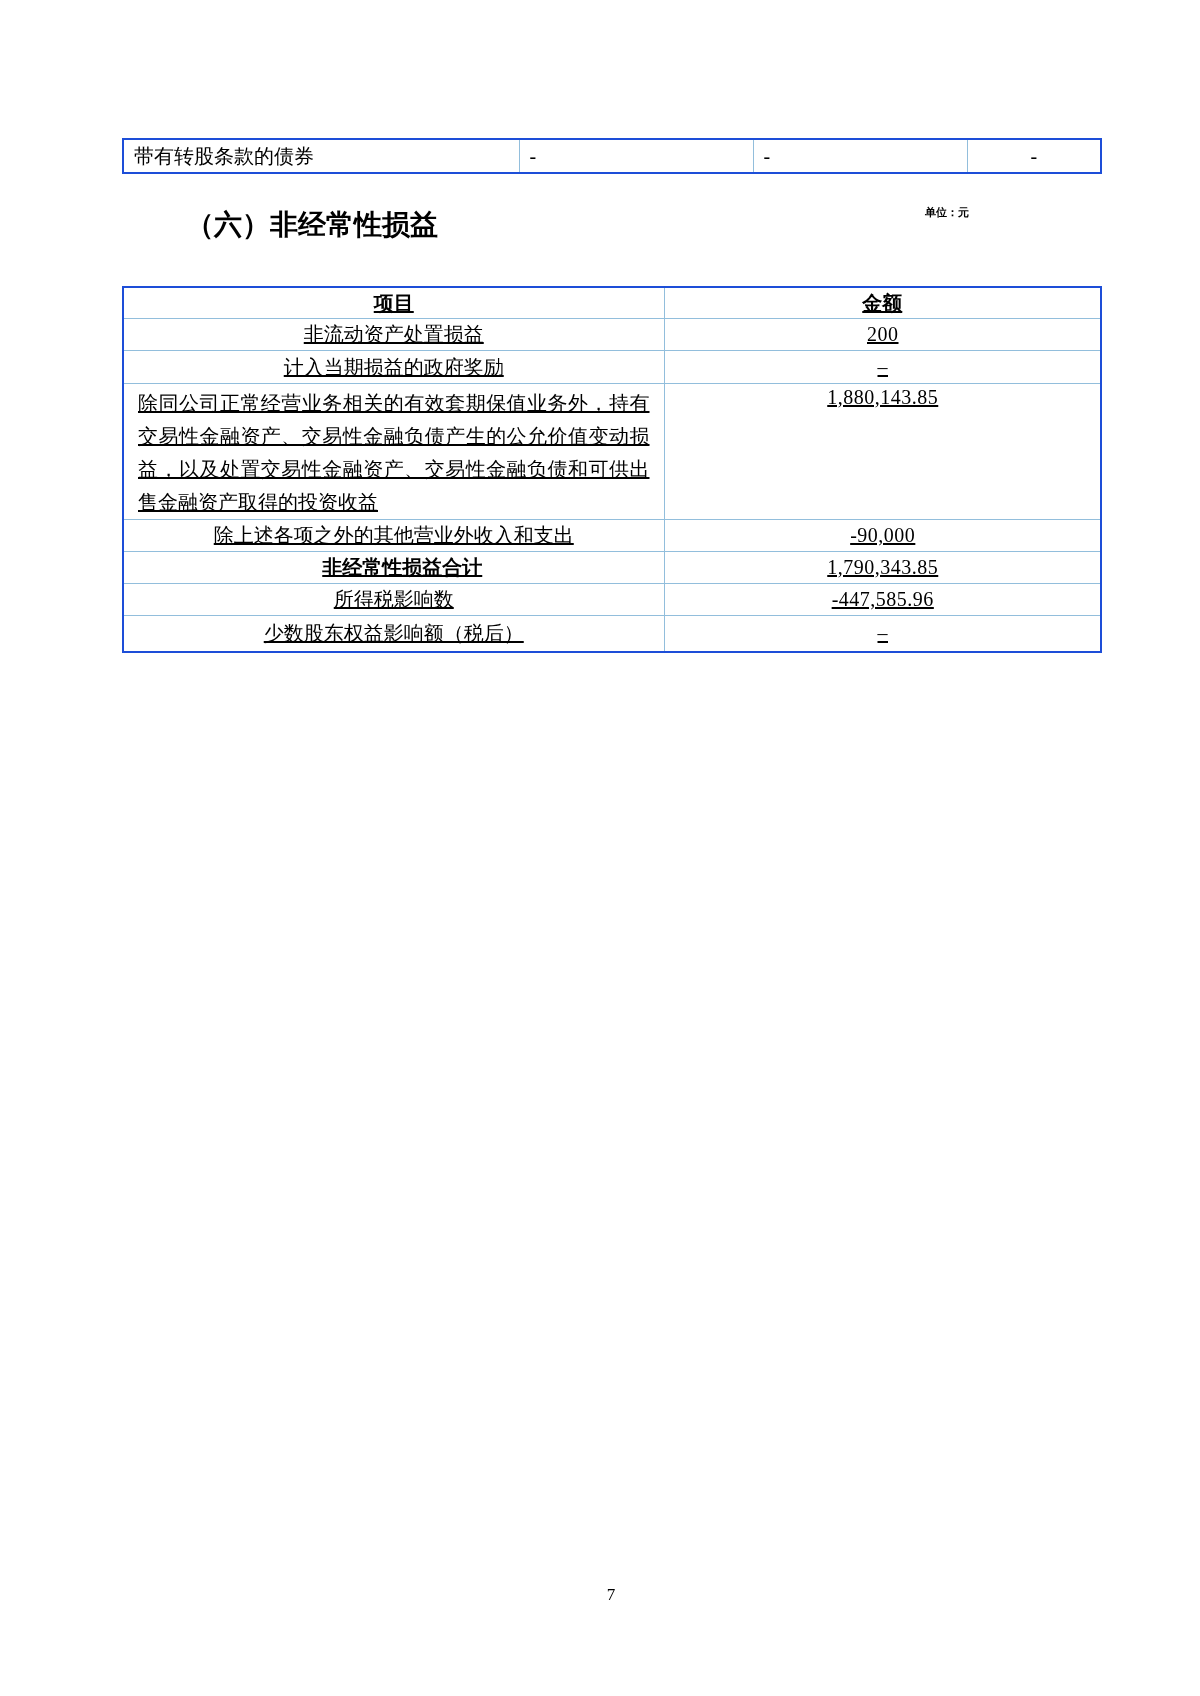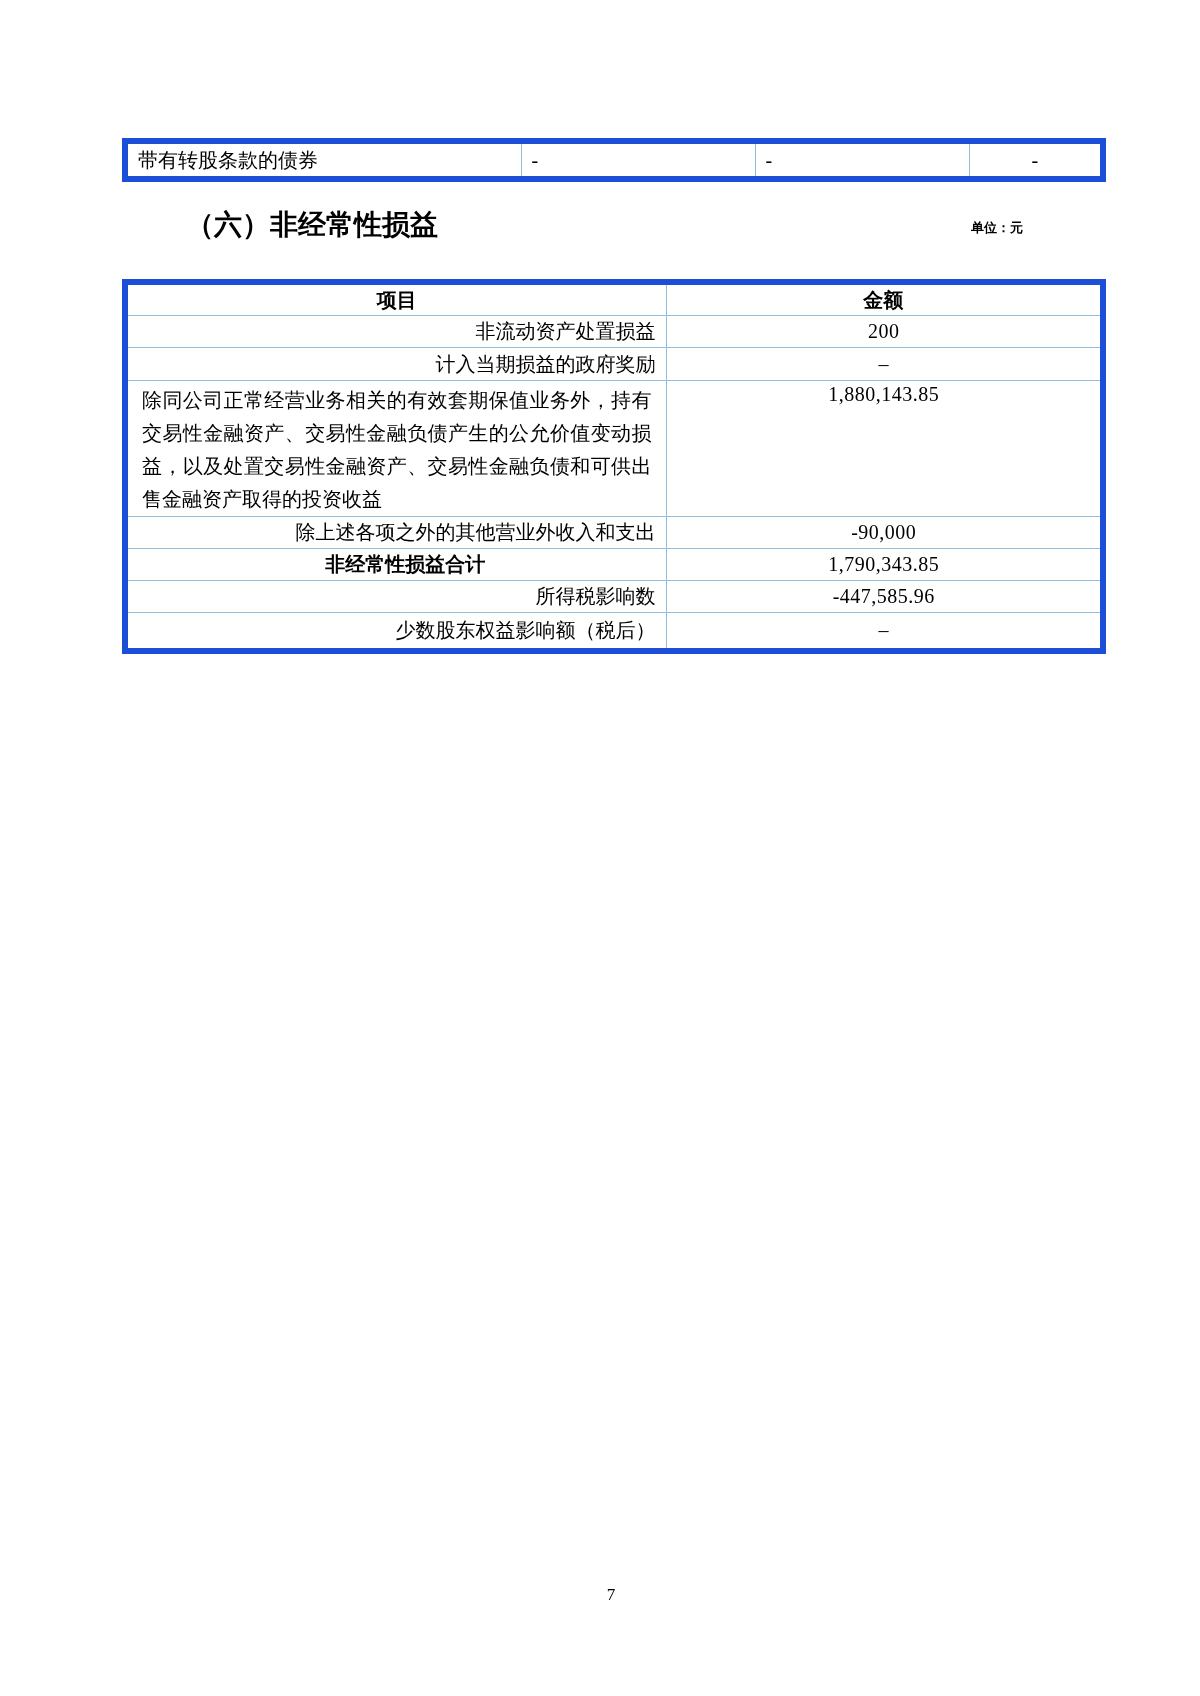--- a/index.html
+++ b/index.html
@@ -6,21 +6,21 @@
   .page {
     position: relative;
     width: 1200px;
     height: 1696px;
     background: #ffffff;
     color: #000000;
     font-family: "Liberation Serif", "DejaVu Serif", serif;
     overflow: hidden;
   }
   table { border-collapse: collapse; table-layout: fixed; }
-  .tbl { position: absolute; border: 6px solid #1d4ed8; background: #ffffff; }
+  .tbl { position: absolute; border: 2px solid #1d4ed8; background: #ffffff; }
   .tbl td {
     border: 1px solid #92bedc;
     font-size: 20px;
     padding: 0 10px;
     overflow: hidden;
     white-space: nowrap;
   }
   
   .top-table { left: 122px; top: 138px; width: 978px; }
   .top-table td { height: 32px; }
@@ -33,37 +33,36 @@
     left: 186px;
     top: 209px;
     font-family: "Liberation Sans", "DejaVu Sans", sans-serif;
     font-weight: bold;
     font-size: 28px;
     line-height: 32px;
   }
   .unit-label {
     position: absolute;
     left: 925px;
-    top: 216px;
+    top: 200px;
     font-family: "Liberation Sans", "DejaVu Sans", sans-serif;
     font-weight: bold;
-    font-size: 13px;
+    font-size: 11px;
     line-height: 24px;
-    margin-left: 46px;
   }
 
   
-  .main-table { left: 122px; top: 279px; width: 978px; }
+  .main-table { left: 122px; top: 286px; width: 978px; text-decoration: underline; }
   .main-table td { height: 31px; }
   .main-table tr.hdr td {
     height: 30px;
     font-weight: bold;
     text-align: center;
   }
-  .main-table td.lbl { text-align: right; }
+  .main-table td.lbl { text-align: center; }
   .main-table td.val {
     text-align: center;
     padding-right: 9px;
     letter-spacing: 0.5px;
   }
   .main-table tr.r2 td { height: 32px; }
   .main-table tr.tall td { height: 129px; vertical-align: top; }
   .main-table tr.tall td.lbl {
     white-space: normal;
     text-align: justify;

